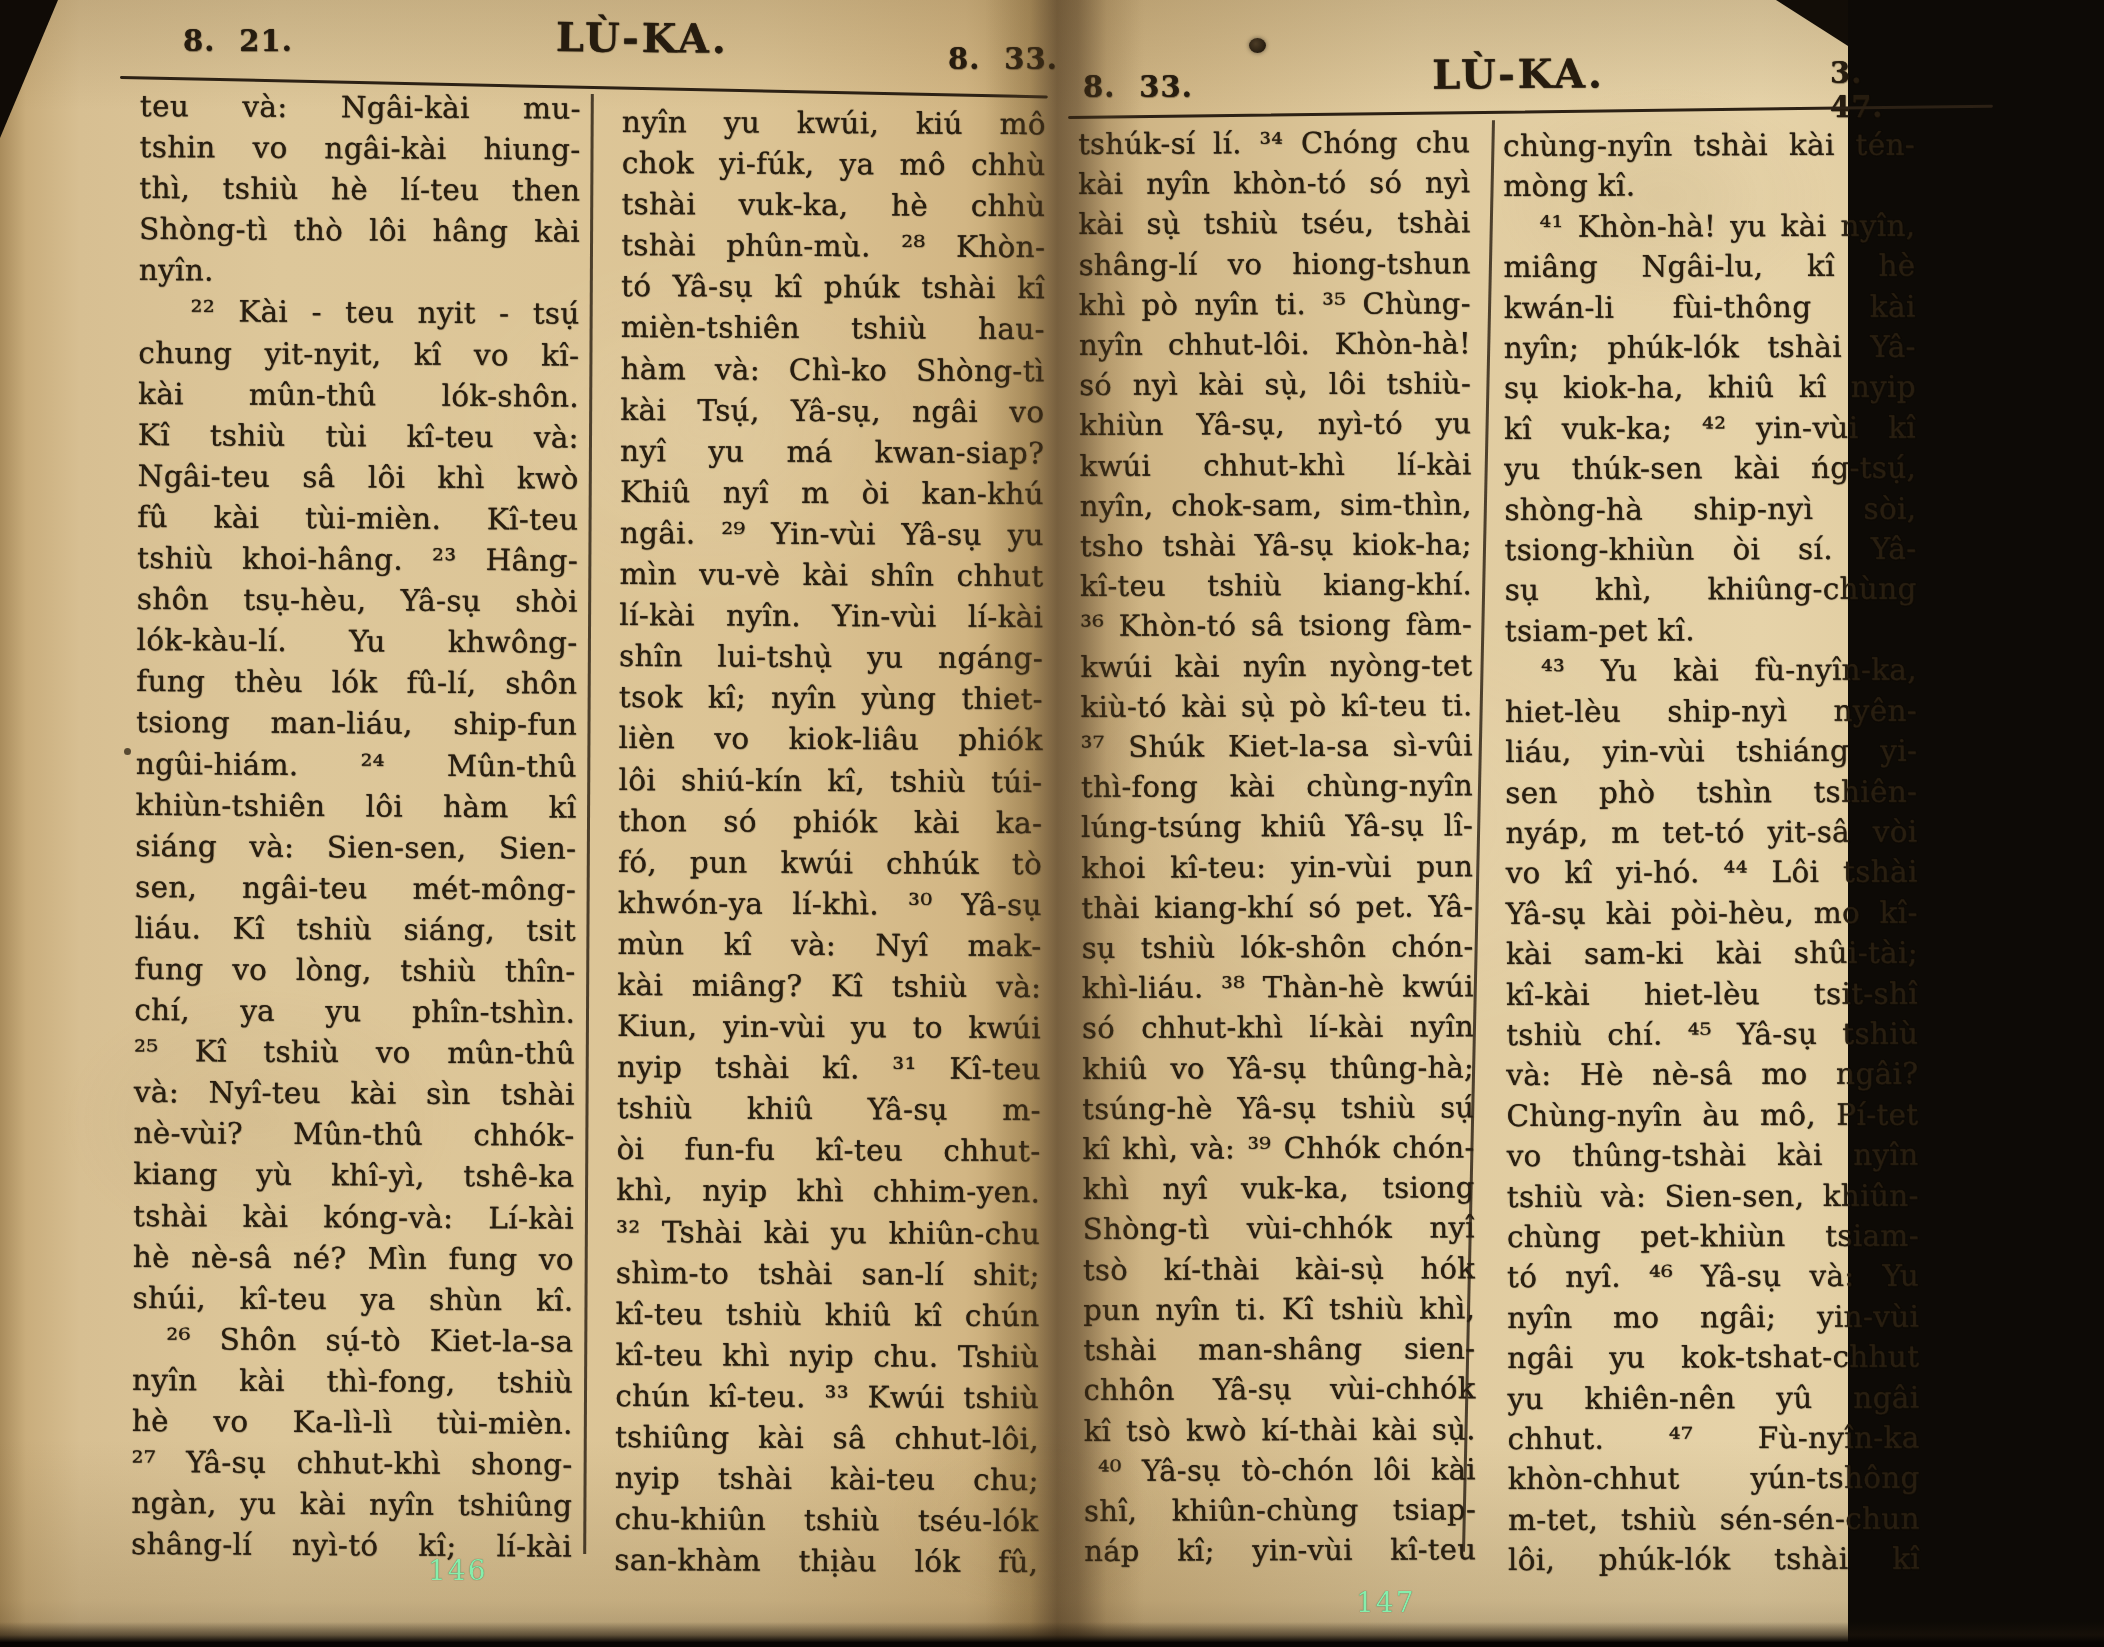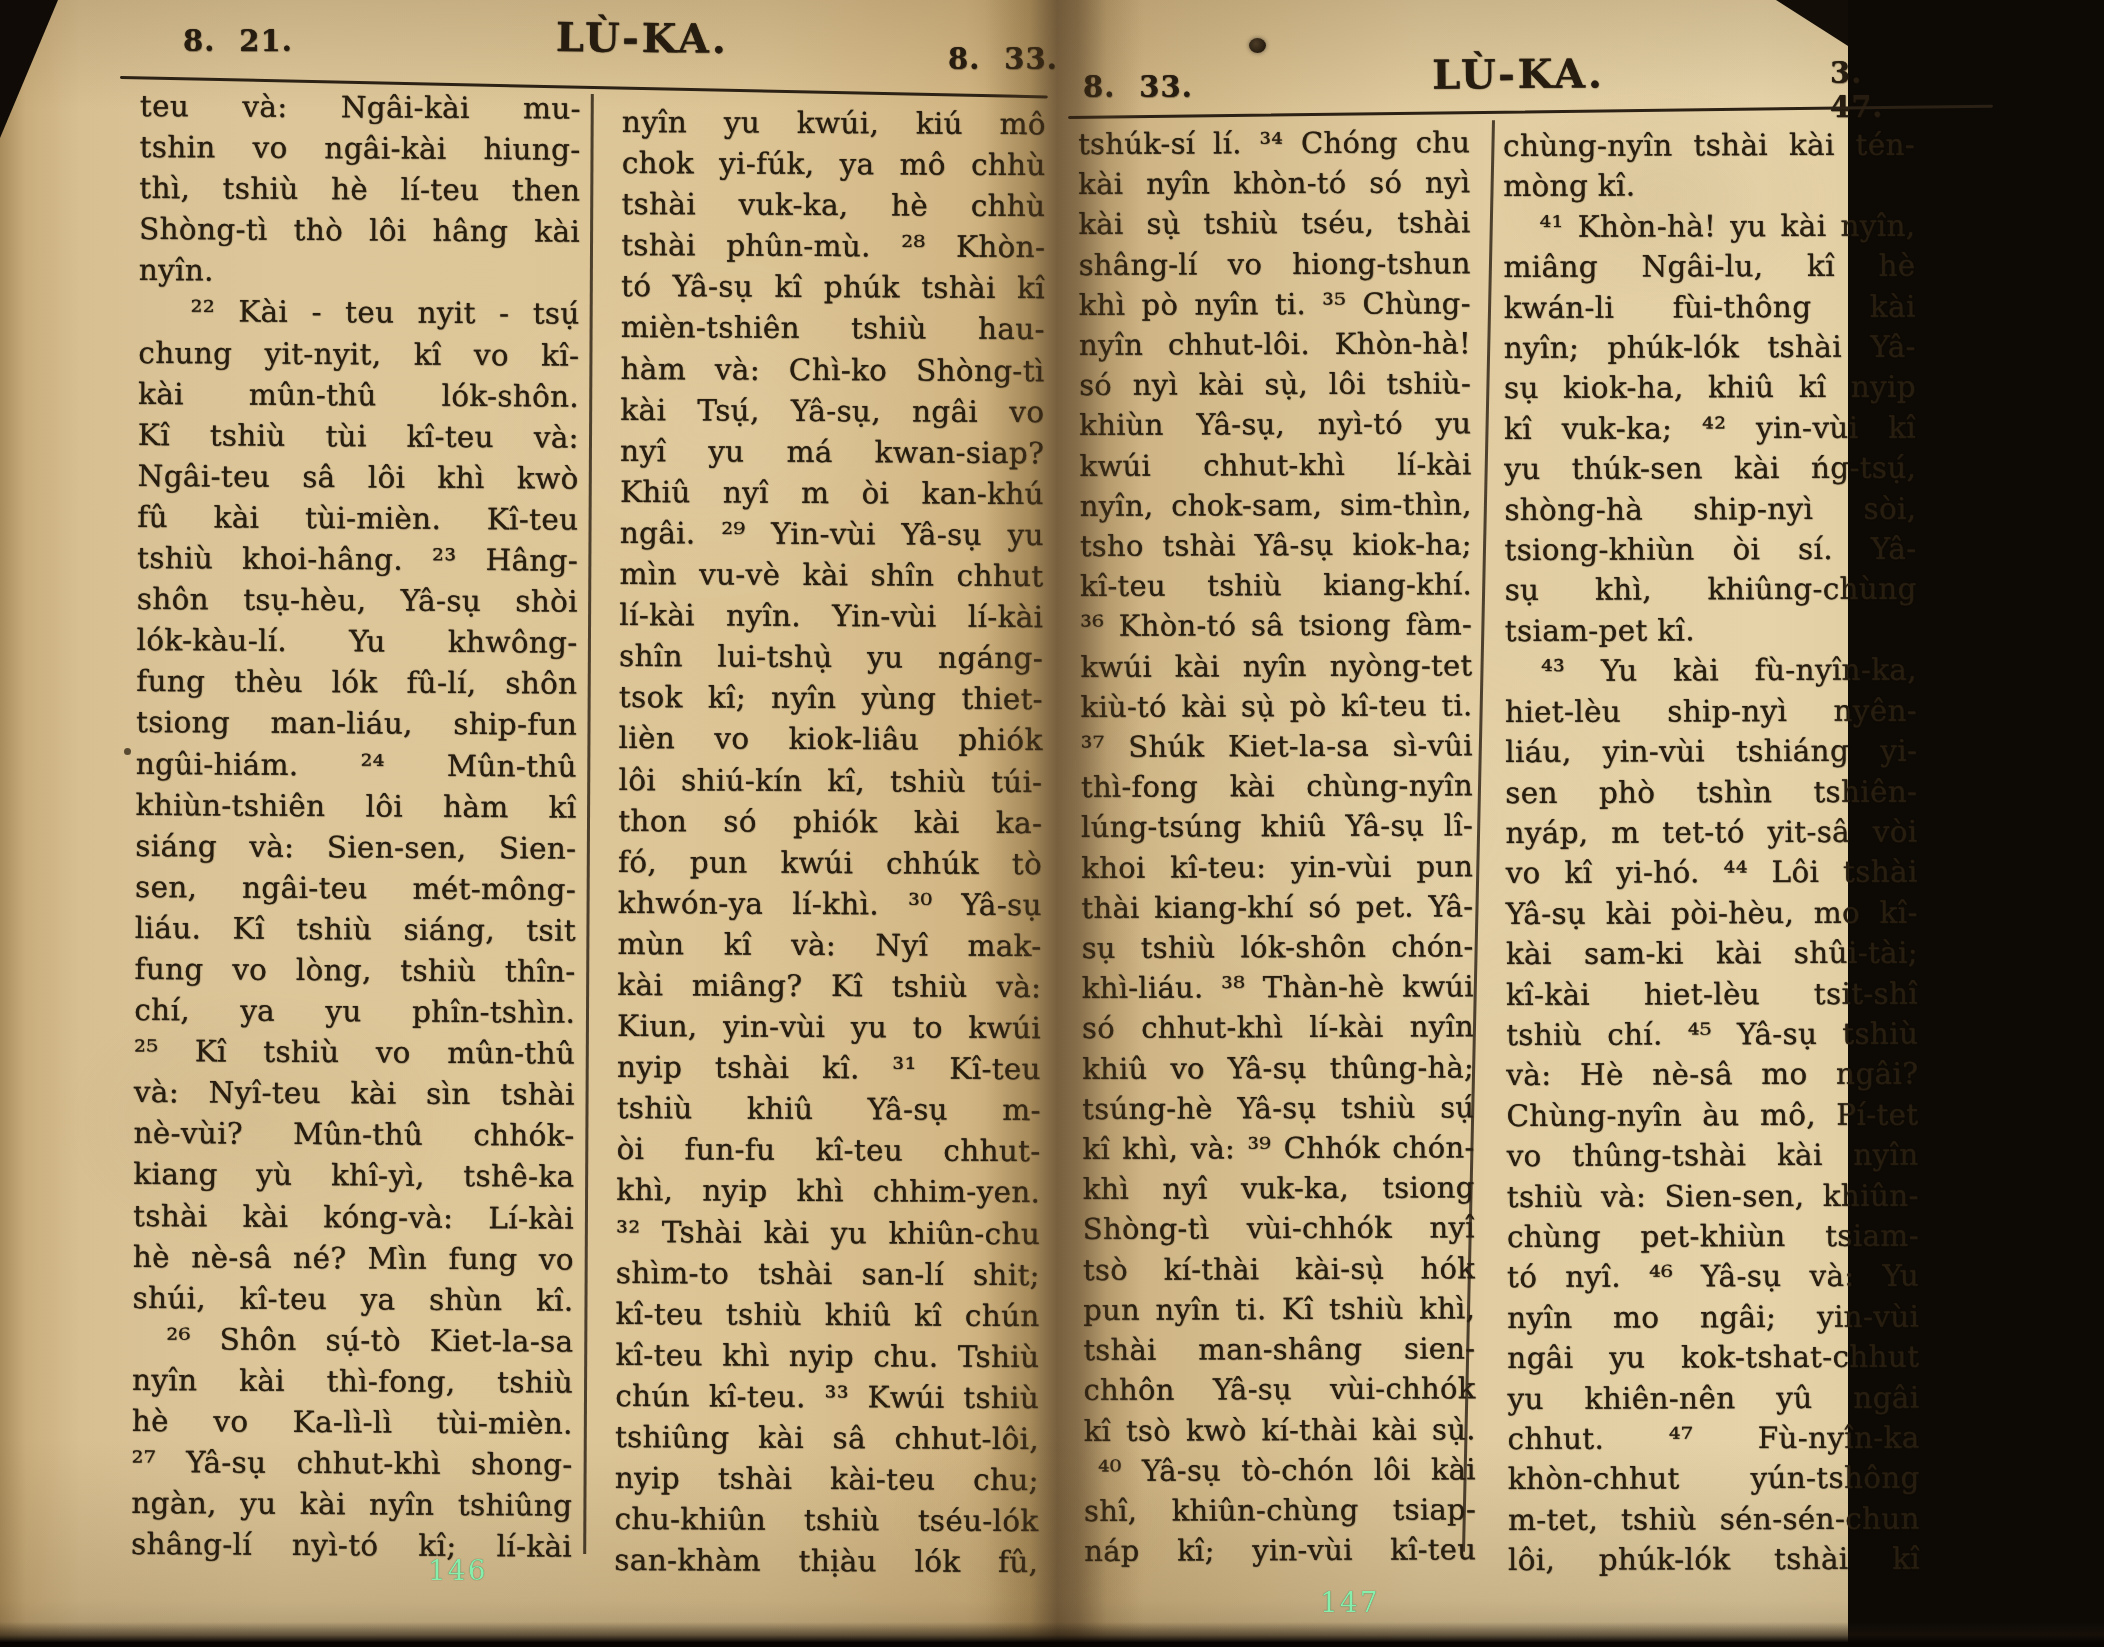--- a/index.html
+++ b/index.html
@@ -223,21 +223,21 @@
         <div class="tl">tó nyî. ⁴⁶ Yâ-sụ và: Yu</div>
         <div class="tl">nyîn mo ngâi; yin-vùi</div>
         <div class="tl">ngâi yu kok-tshat-chhut</div>
         <div class="tl">yu khiên-nên yû ngâi</div>
         <div class="tl">chhut. ⁴⁷ Fù-nyîn-ka</div>
         <div class="tl">khòn-chhut yún-tshông</div>
         <div class="tl">m-tet, tshiù sén-sén-chun</div>
         <div class="tl">lôi, phúk-lók tshài kî</div>
       </div>
 
-    <div class="pagenum" style="left:1320px;top:1586px;">147</div>
+    <div class="pagenum" style="left:1356px;top:1586px;">147</div>
   </div>
 
   <div class="gutter"></div>
   <div class="ink-dot"></div>
   <div class="speck"></div>
   <div class="corner-tl"></div>
   <div class="corner-tr"></div>
   <div class="bottom-edge"></div>
 </div>
 

